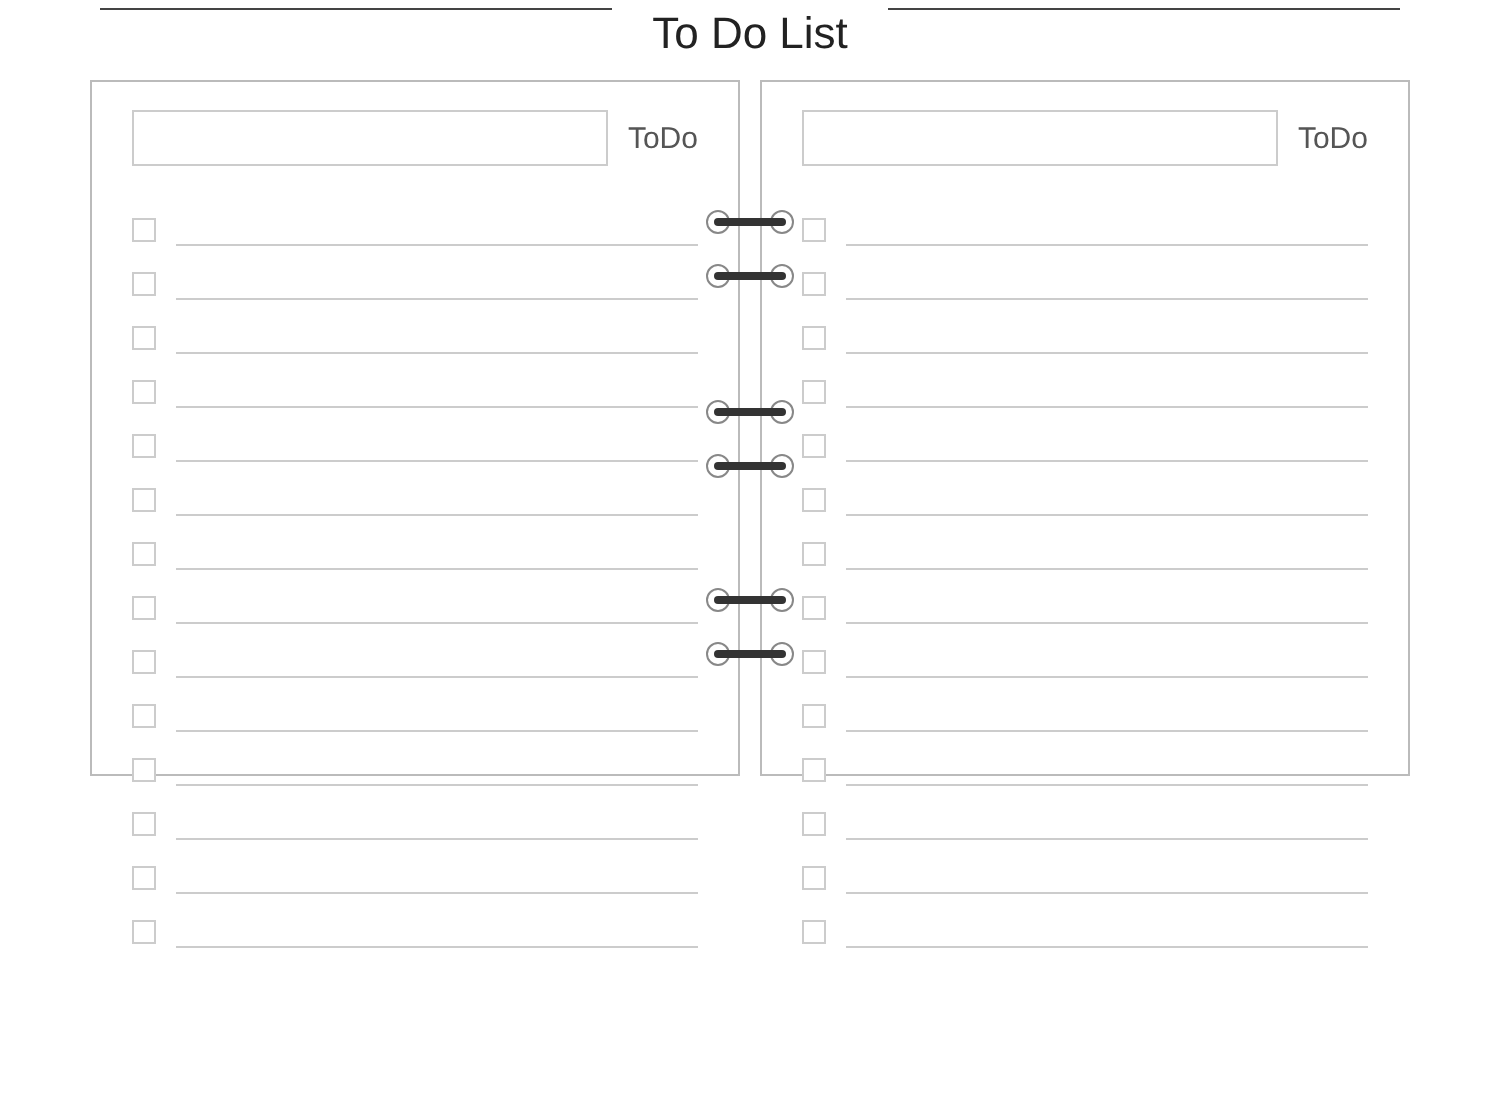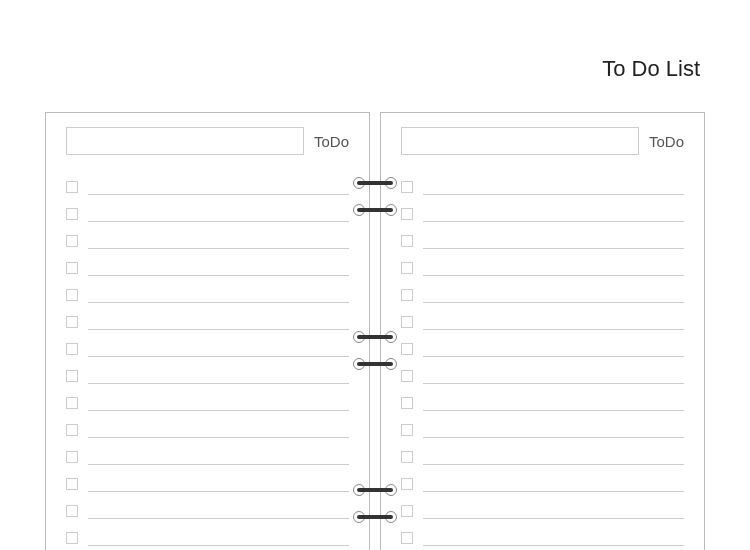--- a/index.html
+++ b/index.html
@@ -7,41 +7,40 @@
     margin: 0;
     padding: 0;
     width: 750px;
     height: 550px;
     background: #fff;
     font-family: Arial, Helvetica, sans-serif;
     color: #333;
   }
   .header {
     display: flex;
-    align-items: flex-end;
+    align-items: flex-start;
     justify-content: center;
-    padding: 36px 50px 10px;
+    padding: 4px 50px 10px;
     gap: 20px;
-    flex-direction: column;
   }
   .header-line {
     flex: 1;
     height: 1px;
     background: #444;
   }
   .header-title {
     font-size: 22px;
     font-weight: 400;
     white-space: nowrap;
     color: #222;
   }
   .notebook {
     position: relative;
     width: 660px;
-    height: 466px;
+    height: 348px;
     margin: 0 auto;
     display: flex;
     gap: 10px;
   }
   .page {
     flex: 1;
     border: 1px solid #bbb;
     background: #fff;
     padding: 14px 20px;
     height: 100%;

